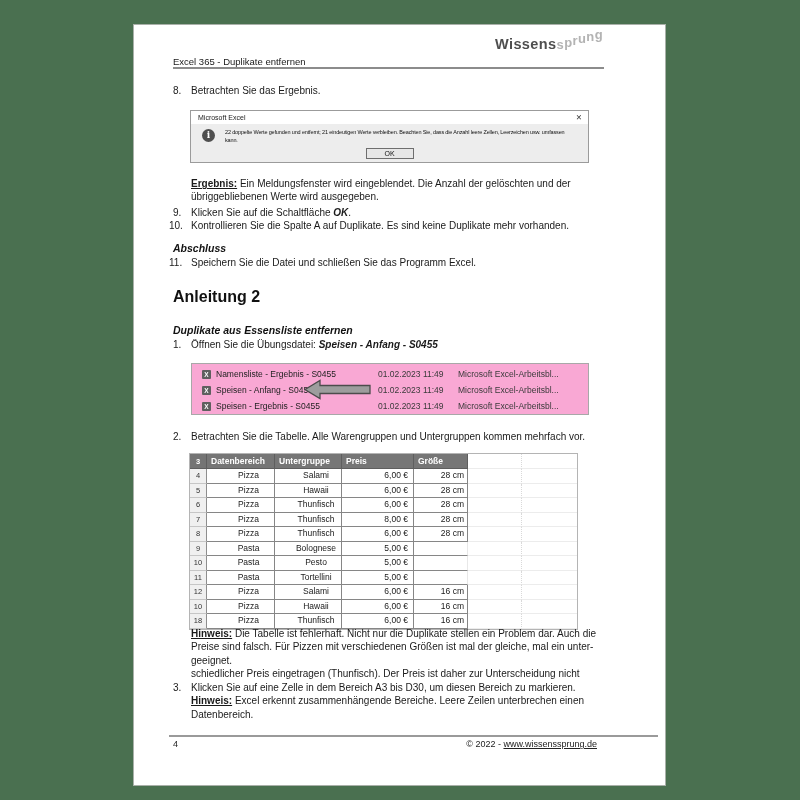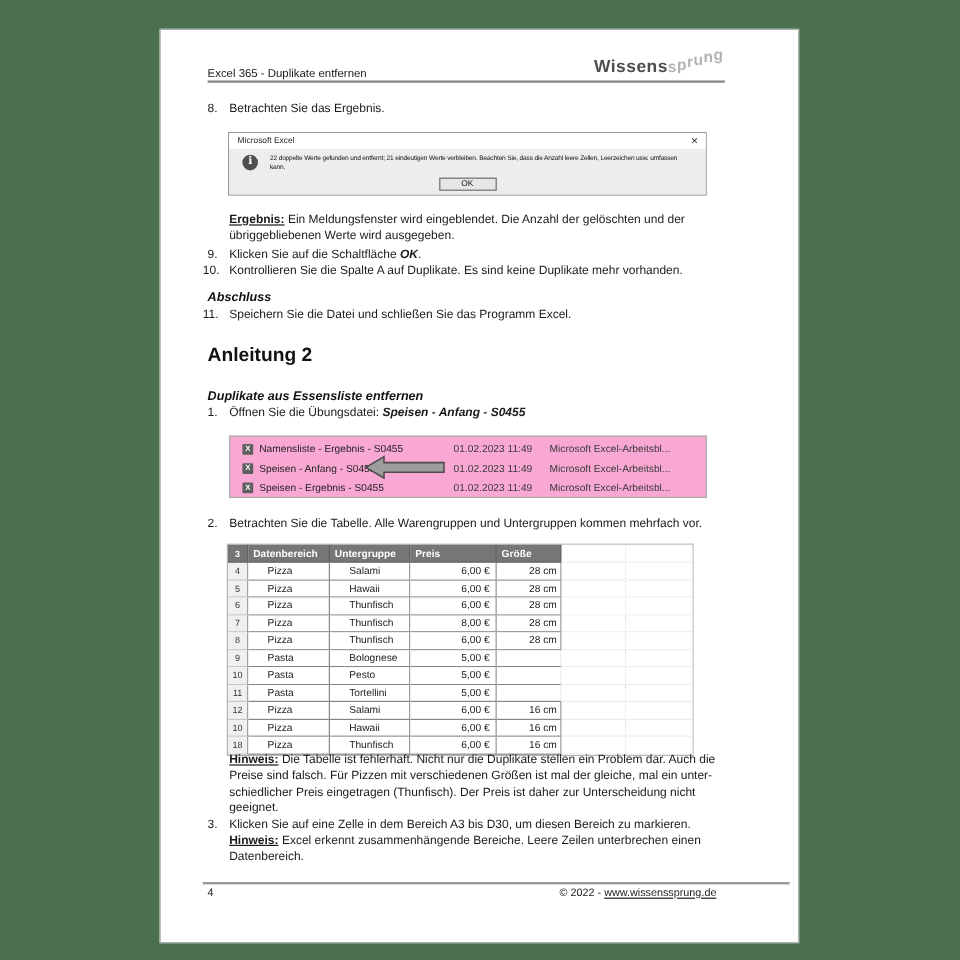--- a/index.html
+++ b/index.html
@@ -10,21 +10,21 @@
     -webkit-font-smoothing:antialiased;
   }
   .page {
     position:absolute; left:133px; top:24px; width:533px; height:762px;
     background:#ffffff; border:1px solid #a9b0a9; box-sizing:border-box;
   }
   .abs { position:absolute; }
 
   
   .doc-title { left:39px; top:31px; font-size:9.5px; color:#1a1a1a; }
-  .logo { top:22px; right:62px; white-space:nowrap; }
+  .logo { top:10px; right:62px; white-space:nowrap; }
   .logo-main { font-size:14.5px; font-weight:bold; color:#4e4e4e; letter-spacing:.4px; }
   .logo-jump span { position:relative; font-size:13px; font-weight:600; color:#b3b3b3; letter-spacing:.4px; }
   .j0{top:0} .j1{top:-2px} .j2{top:-4px} .j3{top:-6px} .j4{top:-8px} .j5{top:-10px}
   .hrule { left:39px; top:42px; width:431px; height:2px; background:#8c8c8c; }
 
   
   .line { font-size:10px; color:#1a1a1a; line-height:13.4px; white-space:nowrap; }
   .li  { left:39px; }
   .li2 { left:35px; }
   .ind { left:57px; }
@@ -70,21 +70,21 @@
   .xls td { height:13.5px; line-height:13px; padding:0; overflow:hidden; white-space:nowrap;
             font-size:8.5px; color:#1a1a1a; }
   .xls tr.hr td { height:14px; }
   td.rnh { background:#747474; color:#fff; font-size:7.5px; font-weight:bold; text-align:center;
            border-right:1px solid #5e5e5e; border-bottom:1px solid #5e5e5e; }
   td.h { background:#767676; color:#fff; font-weight:bold; padding-left:4px;
          border-right:1px solid #5e5e5e; border-bottom:1px solid #5e5e5e; }
   td.rn { background:#f0f0f0; color:#333; font-size:7.5px; text-align:center;
           border-right:1px solid #8e8e8e; border-bottom:1px solid #c6c6c6; }
   td.c { background:#fff; padding-left:16px;
-         border-right:1px solid #868686; border-bottom:1px solid #868686; }
+         border-right:1px solid #868686; border-bottom:1px solid #868686;text-align:center; }
   td.r { text-align:right; padding-left:0; padding-right:5px; }
   td.g { text-align:right; padding-left:0; padding-right:3px; }
   td.ng { border-right-color:#e8e8e8; }
   td.e { background:#fff; border-bottom:1px solid #ececec; }
   td.e1 { border-right:1px dotted #d9d9d9; }
 
   
   .frule { left:35px; top:710px; width:489px; height:2px; background:#9a9a9a; }
   .fnum { left:39px; top:714px; font-size:9px; color:#222; }
   .fcopy { right:68px; top:714px; font-size:9px; color:#222; }
@@ -291,22 +291,22 @@
         <td class="e e1"></td>
             <td class="e"></td>
       </tr>
     </tbody>
       </table>
   </div>
 
   <div class="abs line ind" style="top:602px">
     <div><span class="bu">Hinweis:</span><span> Die Tabelle ist fehlerhaft. Nicht nur die Duplikate stellen ein Problem dar. Auch die</span></div>
     <div>Preise sind falsch. Für Pizzen mit verschiedenen Größen ist mal der gleiche, mal ein unter-</div>
+    <div>geeignet.</div>
     <div>schiedlicher Preis eingetragen (Thunfisch). Der Preis ist daher zur Unterscheidung nicht</div>
-    <div>geeignet.</div>
   </div>
 
   <div class="abs line li" style="top:656px">
     <div><span class="num">3.</span><span>Klicken Sie auf eine Zelle in dem Bereich A3 bis D30, um diesen Bereich zu markieren.</span></div>
     <div style="padding-left:18px"><span class="bu">Hinweis:</span><span> Excel erkennt zusammenhängende Bereiche. Leere Zeilen unterbrechen einen</span></div>
     <div style="padding-left:18px">Datenbereich.</div>
   </div>
 
   <div class="abs frule"></div>
   <div class="abs fnum">4</div>

